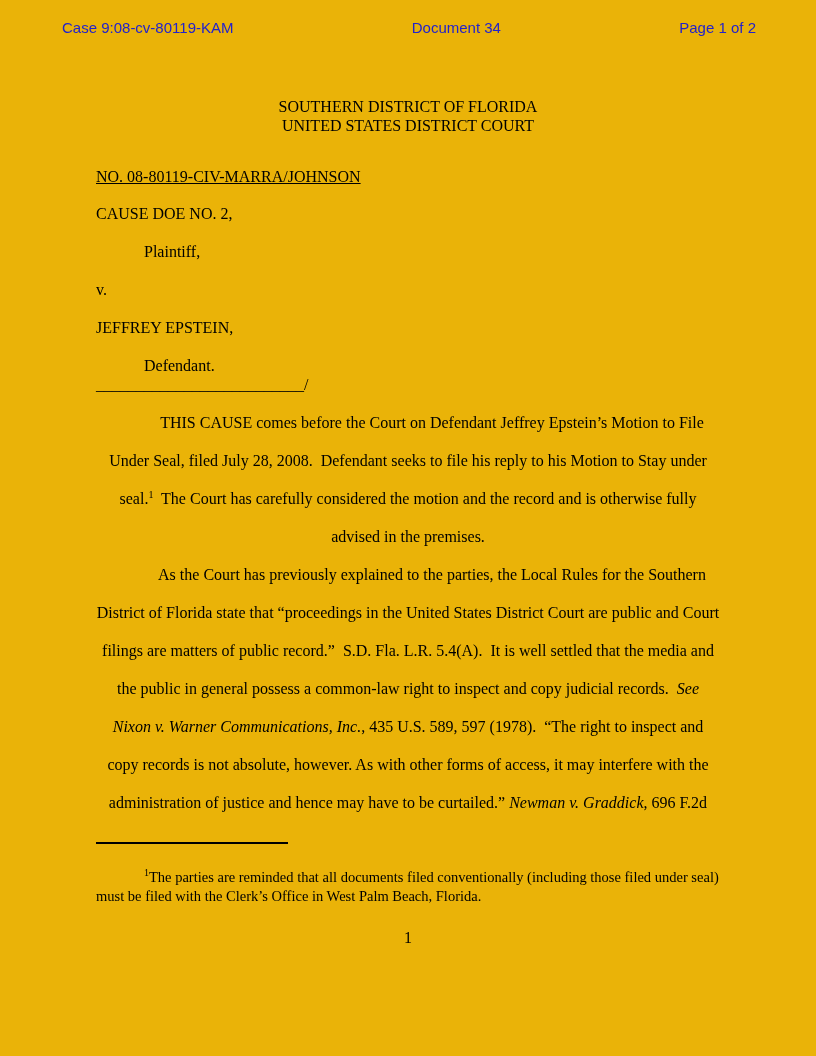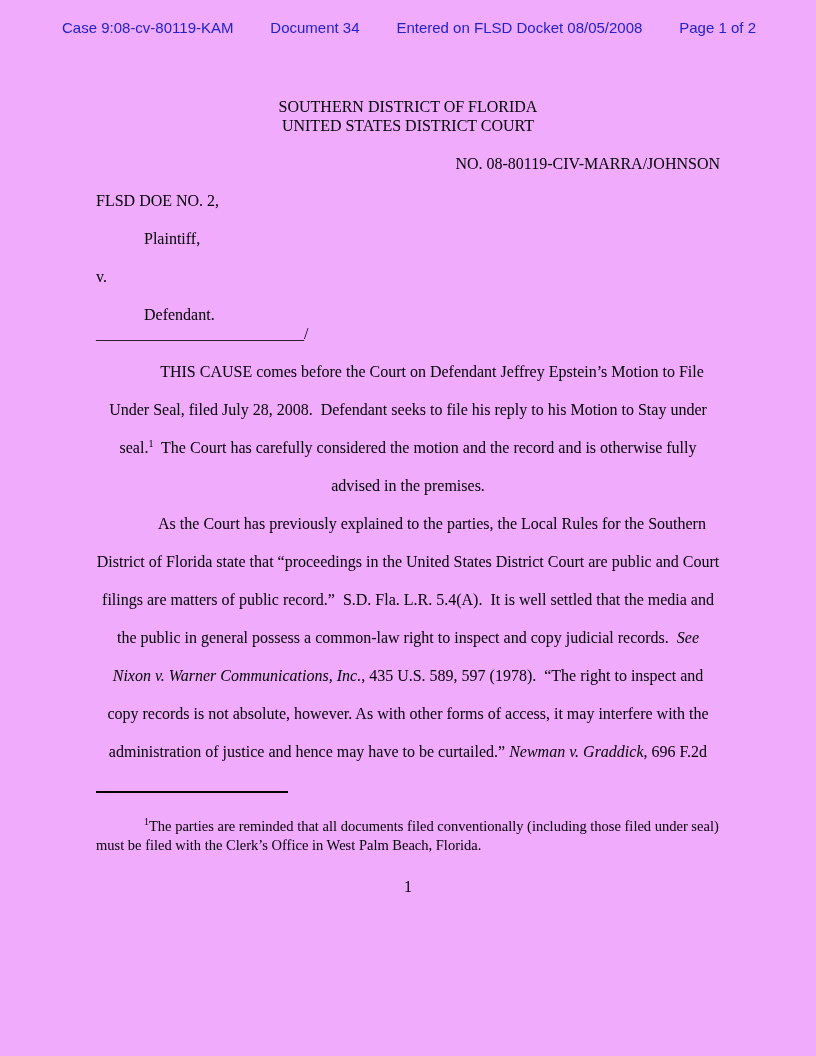--- a/index.html
+++ b/index.html
@@ -2,41 +2,41 @@
 <html><head>
 <meta charset="utf-8">
 <style>
   * { box-sizing: border-box; }
   html, body { margin: 0; padding: 0; background: #ffffff; }
   .page {
     position: relative;
     width: 816px;
     height: 1056px;
     margin: 0 auto;
-    background: #f0abfc;
+    background: #eab308;
     color: #000000;
     font-family: "Liberation Serif", serif;
     font-size: 16px;
     padding: 97px 96px 0 96px;
     overflow: hidden;
   }
   .doc-header {
     position: absolute;
     top: 19px;
     left: 62px;
     right: 60px;
     display: flex;
     justify-content: space-between;
     font-family: "Liberation Sans", sans-serif;
     font-size: 15px;
     color: #2222cc;
     white-space: nowrap;
   }
   .court-block { line-height: 19px; text-align: center; }
-  .case-no { margin-top: 19px; line-height: 19px; text-align: right; }
+  .case-no { margin-top: 32px; line-height: 19px; text-align: left; text-decoration: underline; }
   .caption { margin-top: 18px; line-height: 19px; }
   .cap-line { margin-bottom: 19px; }
   .cap-line.no-gap { margin-bottom: 0; }
   .indent { padding-left: 48px; }
   .separator-line { line-height: 19px; }
   .order-title {
     margin-top: 18px;
     line-height: 19px;
     text-align: center;
     font-weight: bold;
@@ -76,35 +76,35 @@
   }
 </style>
 </head>
 <body>
 
 <div class="page">
 
   <div class="doc-header">
     <span>Case 9:08-cv-80119-KAM</span>
     <span>Document 34</span>
-    <span>Entered on FLSD Docket 08/05/2008</span>
     <span>Page 1 of 2</span>
   </div>
 
   <div class="court-block">
     <div>SOUTHERN DISTRICT OF FLORIDA</div>
     <div>UNITED STATES DISTRICT COURT</div>
   </div>
 
   <div class="case-no">NO. 08-80119-CIV-MARRA/JOHNSON</div>
 
   <div class="caption">
-    <div class="cap-line">FLSD DOE NO. 2,</div>
+    <div class="cap-line">CAUSE DOE NO. 2,</div>
     <div class="cap-line indent">Plaintiff,</div>
     <div class="cap-line">v.</div>
+    <div class="cap-line">JEFFREY EPSTEIN,</div>
     <div class="cap-line no-gap indent">Defendant.</div>
     <div class="separator-line">__________________________/</div>
   </div>
 
 
   <div class="body-text">
     <p><span>THIS CAUSE comes before the Court on Defendant Jeffrey Epstein’s Motion to File Under Seal, filed July 28, 2008.  Defendant seeks to file his reply to his Motion to Stay under seal.</span><sup>1</sup><span>  The Court has carefully considered the motion and the record and is otherwise fully advised in the premises.</span></p>
     <p><span>As the Court has previously explained to the parties, the Local Rules for the Southern District of Florida state that “proceedings in the United States District Court are public and Court filings are matters of public record.”  S.D. Fla. L.R. 5.4(A).  It is well settled that the media and the public in general possess a common-law right to inspect and copy judicial records.  </span><i>See Nixon v. Warner Communications, Inc.</i><span>, 435 U.S. 589, 597 (1978).  “The right to inspect and copy records is not absolute, however. As with other forms of access, it may interfere with the administration of justice and hence may have to be curtailed.” </span><i>Newman v. Graddick</i><span>, 696 F.2d</span></p>
   </div>
 

